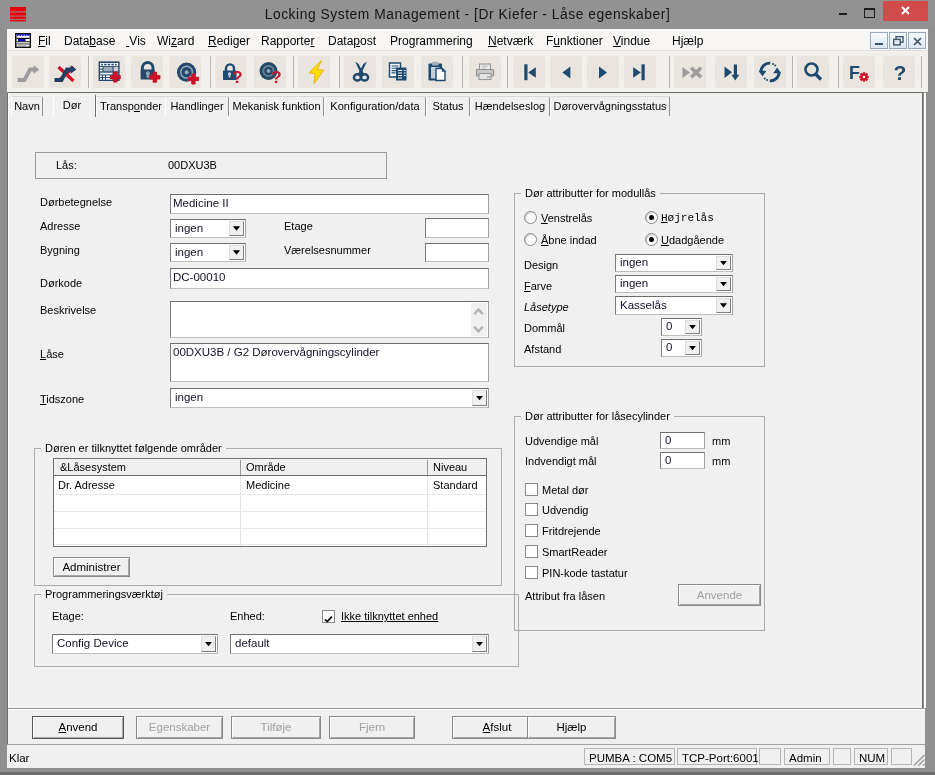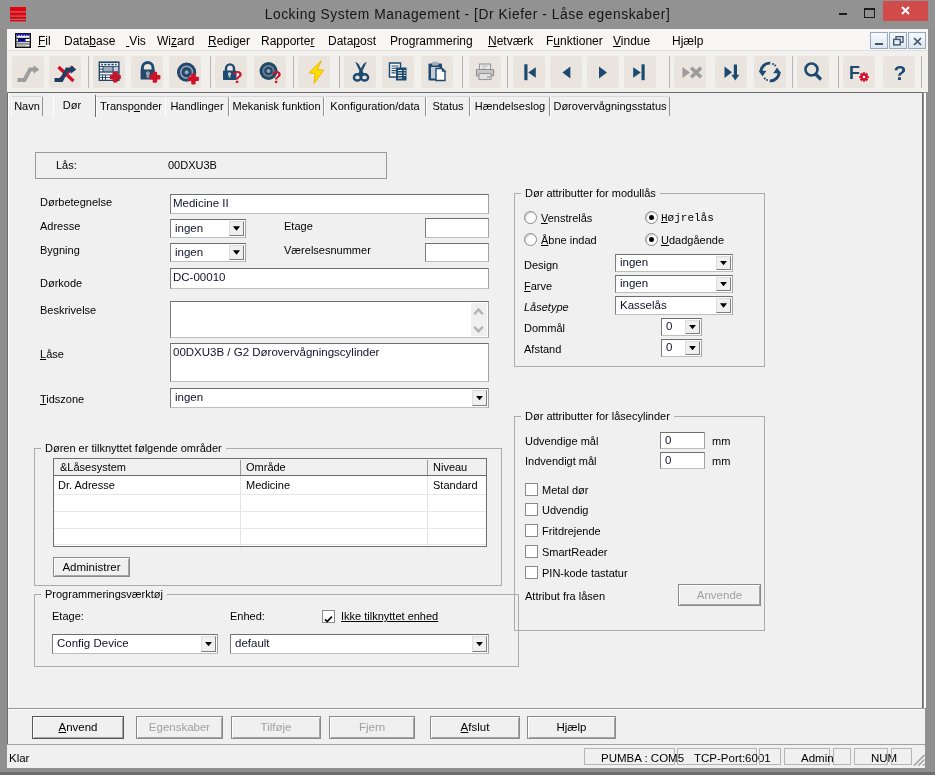--- a/index.html
+++ b/index.html
@@ -16,21 +16,21 @@
 .radio.sel:after{content:"";position:absolute;left:3px;top:3px;width:5px;height:5px;border-radius:50%;background:#000;}
 .check{position:absolute;width:11px;height:11px;background:#fff;border:1px solid #8a8a8a;box-sizing:content-box;}
 .btn{position:absolute;background:#f0f0f0;border:1px solid #8a8a8a;box-shadow:inset 1px 1px 0 #fff,inset -1px -1px 0 #a6a6a6;font-size:11.5px;color:#000;text-align:center;box-sizing:border-box;}
 .btn.def{border-color:#555;}
 .btn.dis{color:#a0a0a0;}
 .tab{position:absolute;background:#f0f0f0;border-top:1px solid #d9d9d9;border-left:1px solid #fff;border-right:1px solid #909090;border-radius:2px 2px 0 0;text-align:center;font-size:11px;box-sizing:border-box;}
 .sep{position:absolute;top:5px;width:1px;height:32px;background:#b9b5ae;}
 .tbn{position:absolute;top:5px;width:32px;height:32px;background:#e9e5de;border-radius:3px;}
 .tbn svg{position:absolute;left:4px;top:4px;overflow:visible;}
 u{text-decoration:underline;}
-.sp{position:absolute;border:1px solid #b5b5b5;font-size:11.5px;color:#000;box-sizing:border-box;padding-top:3px;padding-left:16px;white-space:nowrap;}
+.sp{position:absolute;border:1px solid #b5b5b5;font-size:11.5px;color:#000;box-sizing:border-box;padding-top:3px;padding-left:4px;white-space:nowrap;}
 </style>
 </head>
 <body>
 
 <div class="abs" style="left:0;top:0;width:935px;height:29px;background:#929292;"></div>
 <svg class="abs" style="left:10px;top:7px" width="16" height="15" viewBox="0 0 16 15">
 <rect x="0" y="0" width="16" height="4.4" fill="#e8000d"></rect>
 <rect x="0" y="5.4" width="16" height="3.2" fill="#e8000d"></rect>
 <rect x="0" y="9.5" width="16" height="2.4" fill="#e8000d"></rect>
 <rect x="0" y="12.8" width="16" height="1.6" fill="#e8000d"></rect>
@@ -402,21 +402,21 @@
 <div class="btn dis" style="left:678px;top:584px;width:83px;height:22px;line-height:20px;">Anvende</div>
 </div>
 
 <div class="abs" style="left:8px;top:708px;width:917px;height:36px;background:#f0f0f0;border-top:1px solid #999;box-sizing:border-box;" id="btnpanel"></div>
 <div class="abs" style="left:8px;top:709px;width:917px;height:1px;background:#fbfbfb;"></div>
 <div id="botbtns">
 <div class="btn def" style="left:32px;top:716px;width:92px;height:23px;line-height:21px;"><u>A</u>nvend</div>
 <div class="btn dis" style="left:136px;top:716px;width:87px;height:23px;line-height:21px;">Egenskaber</div>
 <div class="btn dis" style="left:231px;top:716px;width:90px;height:23px;line-height:21px;">Tilføje</div>
 <div class="btn dis" style="left:329px;top:716px;width:86px;height:23px;line-height:21px;">F<u>j</u>ern</div>
-<div class="btn" style="left:430px;top:716px;width:90px;height:23px;line-height:21px;"><u>A</u>fslut</div>
+<div class="btn" style="left:452px;top:716px;width:90px;height:23px;line-height:21px;"><u>A</u>fslut</div>
 <div class="btn" style="left:527px;top:716px;width:89px;height:23px;line-height:21px;">Hjælp</div>
 </div>
 
 <div class="abs" style="left:7px;top:744px;width:918px;height:24px;background:#f0f0f0;border-top:1px solid #a2a2a2;box-sizing:border-box;" id="statusbar"></div>
 <div id="statusitems">
 <div class="lbl" style="left:9px;top:752px;font-size:11.5px;">Klar</div>
 <div class="sp" style="left:584px;top:748px;width:91px;height:17px;">PUMBA : COM5</div>
 <div class="sp" style="left:677px;top:748px;width:80px;height:17px;">TCP-Port:6001</div>
 <div class="sp" style="left:759px;top:748px;width:22px;height:17px;"></div>
 <div class="sp" style="left:784px;top:748px;width:46px;height:17px;">Admin</div>

